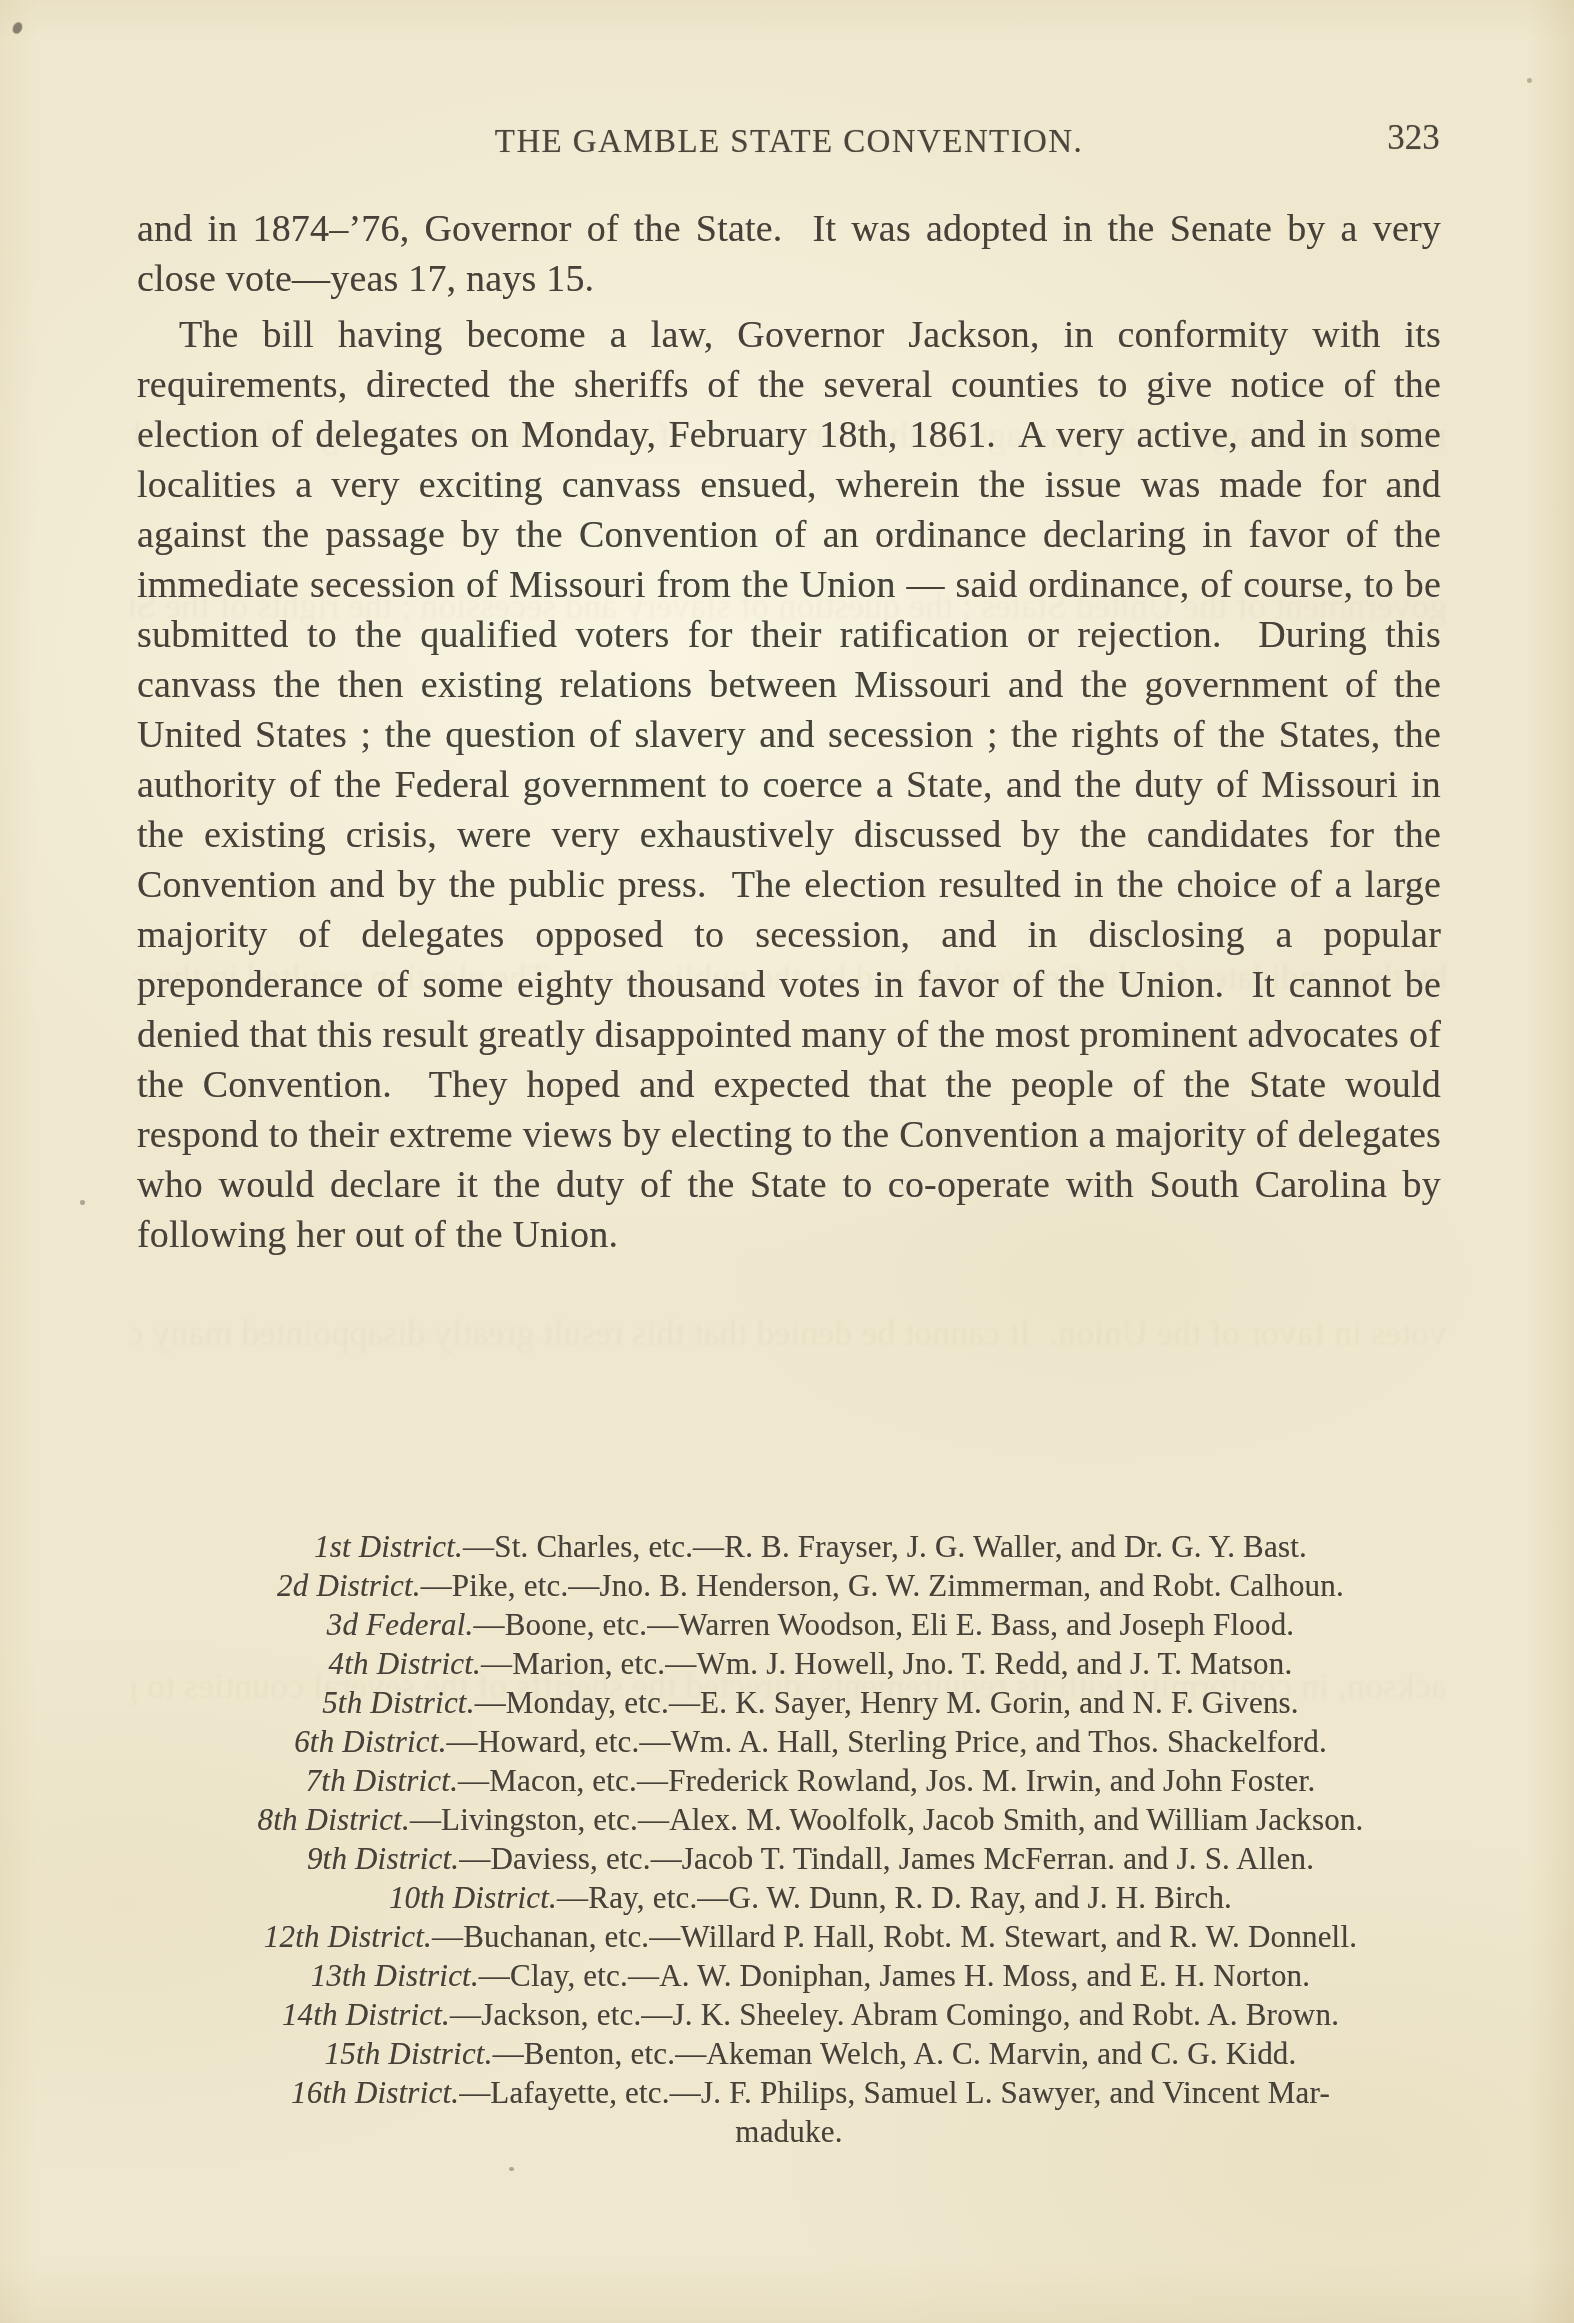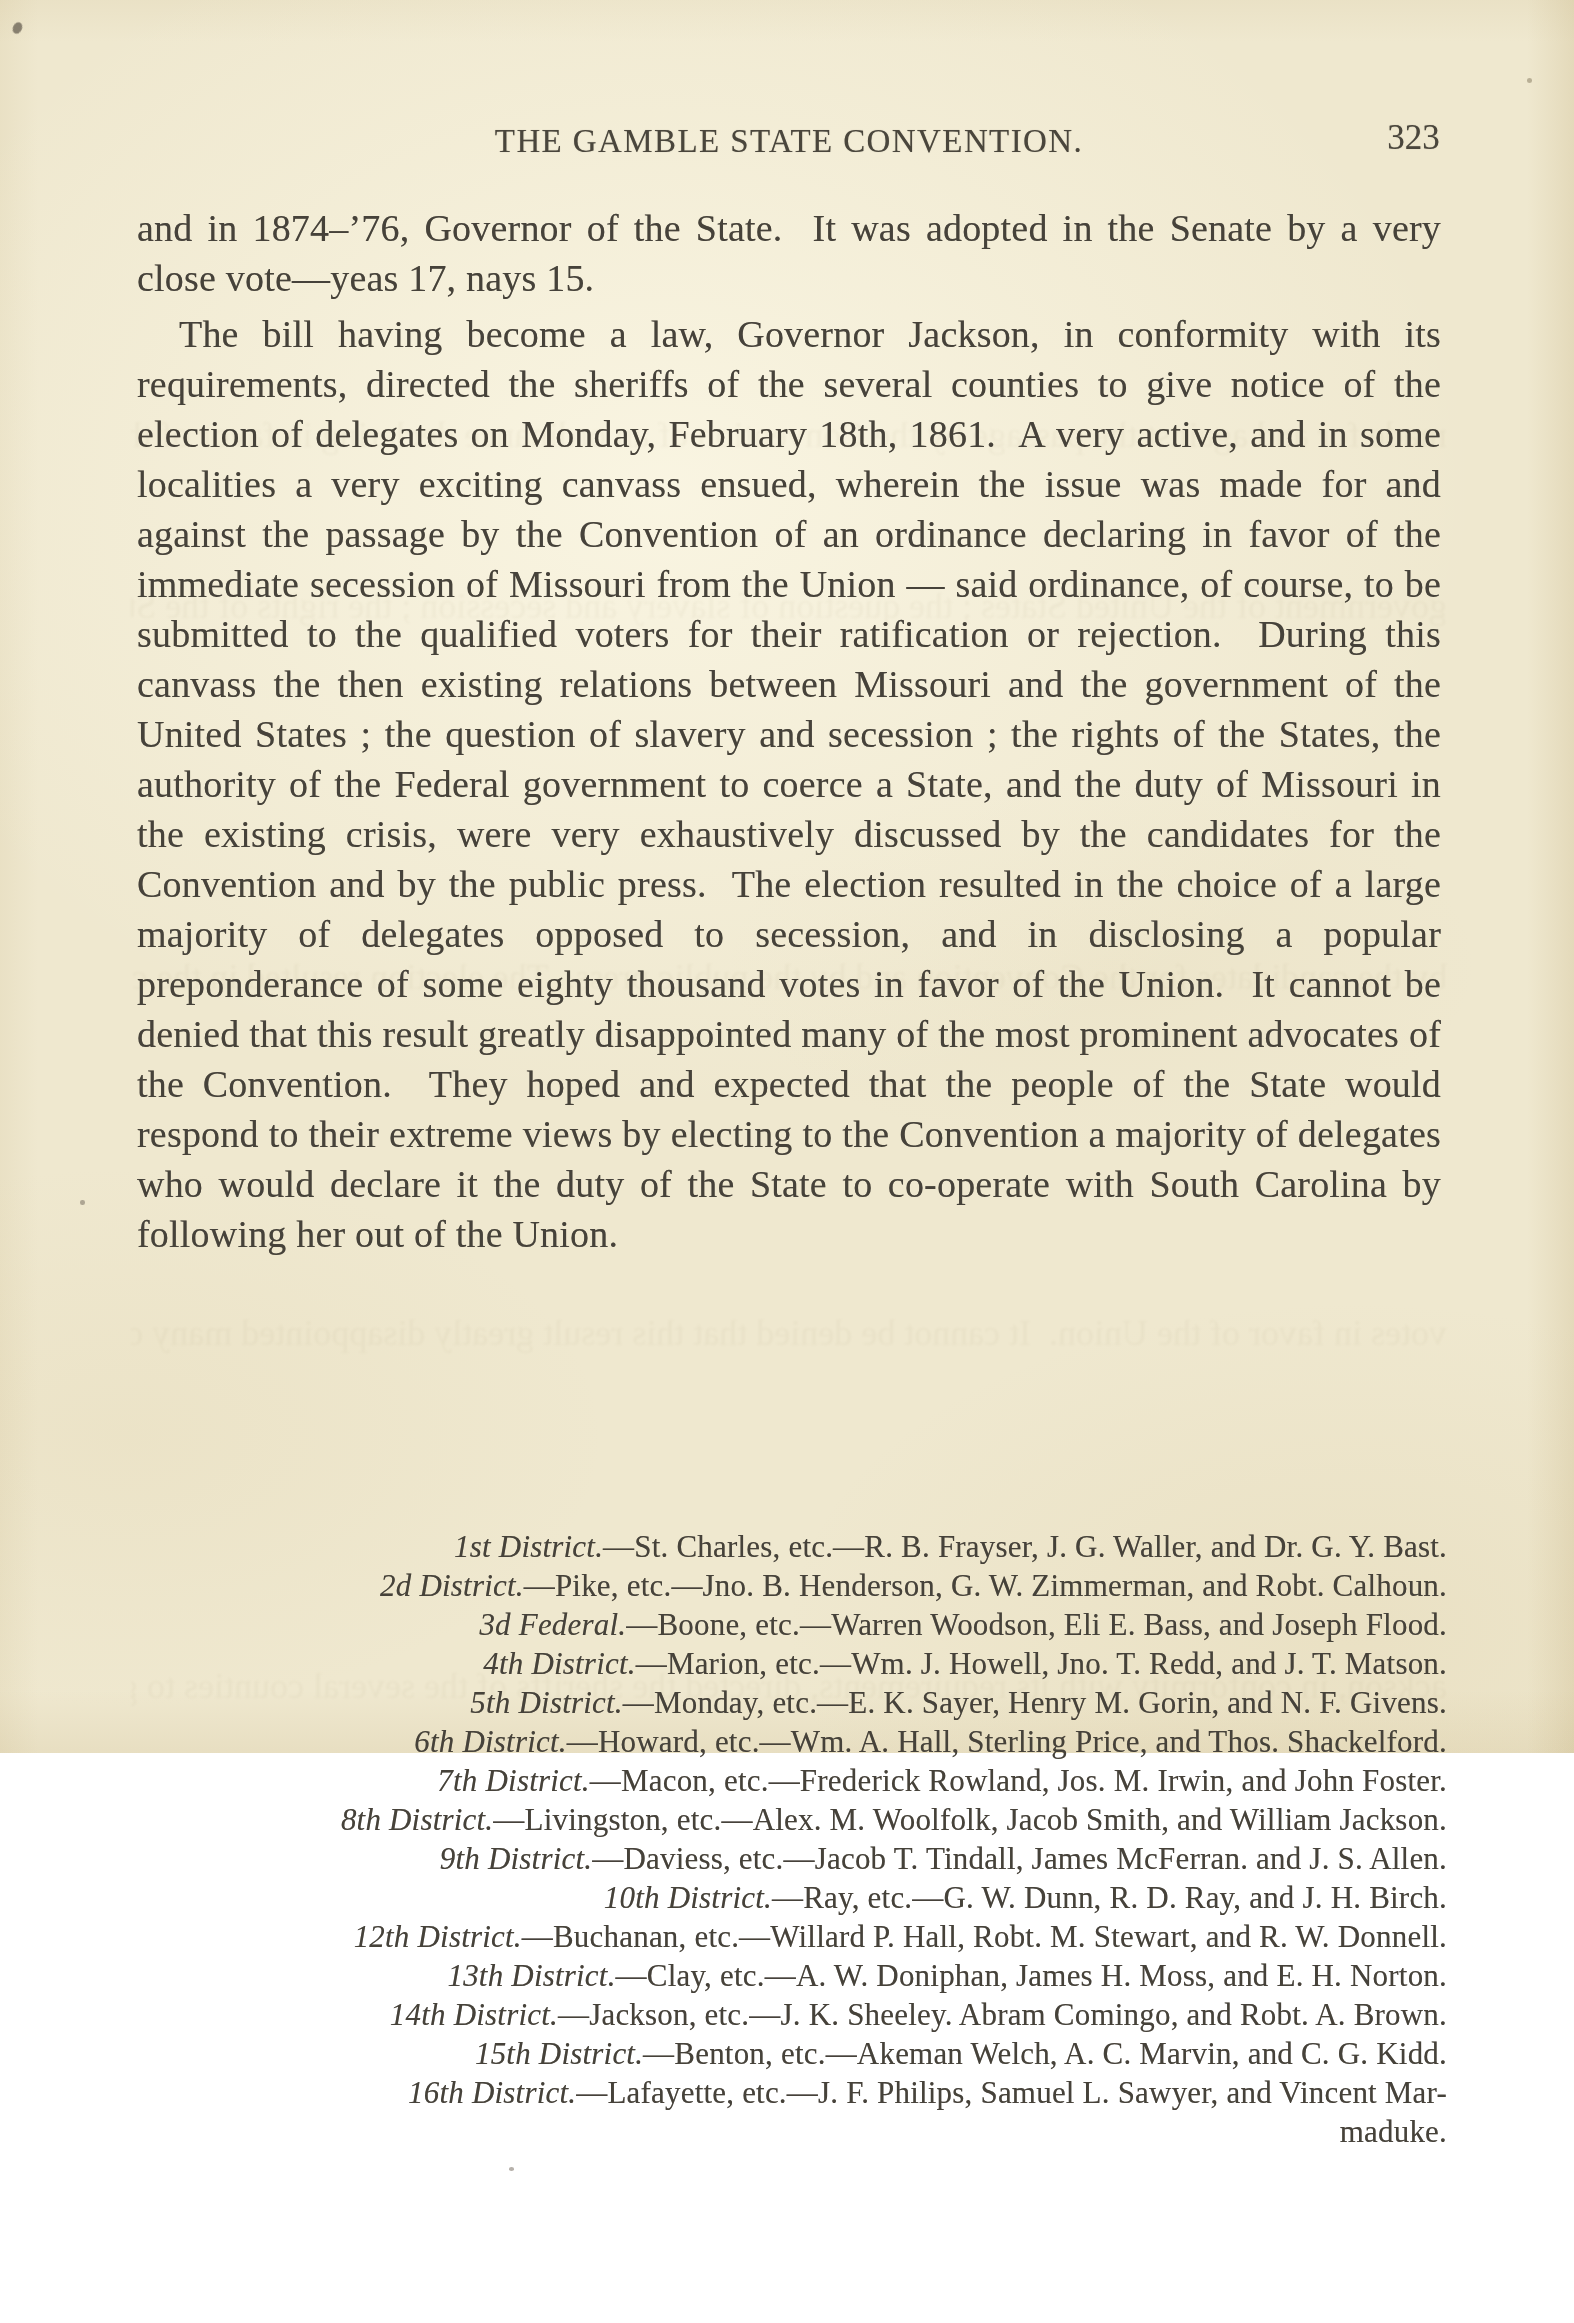--- a/index.html
+++ b/index.html
@@ -3,21 +3,21 @@
 <meta charset="utf-8">
 <style>
   html, body { margin: 0; padding: 0; }
   body {
     width: 1574px; height: 2323px;
     font-family: "Liberation Serif", "DejaVu Serif", serif;
     overflow: hidden;
   }
   .page {
     position: absolute; inset: 0;
-    width: 1574px; height: 1753px;
+    width: 1574px; height: 2323px;
     background:
       radial-gradient(ellipse 1131px 859px at 42% 28%, rgba(251,247,229,.85), rgba(251,247,229,0) 72%),
       linear-gradient(to left,  rgba(182,158,102,.20), rgba(182,158,102,0) 47px),
       linear-gradient(to right, rgba(182,158,102,.10), rgba(182,158,102,0) 38px),
       linear-gradient(to top,   rgba(182,158,102,.13), rgba(182,158,102,0) 63px),
       linear-gradient(to bottom,rgba(182,158,102,.09), rgba(182,158,102,0) 42px),
       radial-gradient(814px 470px at 86% 93%, rgba(206,186,136,.16), transparent 70%),
       radial-gradient(688px 389px at 8% 82%,  rgba(206,186,136,.11), transparent 70%),
       radial-gradient(543px 271px at 70% 55%, rgba(210,192,146,.08), transparent 70%),
       #efe8cf;
@@ -41,21 +41,21 @@
     text-align: justify; color: #46423a;
     text-shadow: 0 0 0.6px rgba(70,65,55,.45);
   }
   .para { margin: 6px; text-indent: 42px; }
   .para.no-indent { text-indent: 0; }
   .district-list {
     position: absolute; left: 131px; top: 1527px; width: 1316px;
     font-size: 31px; line-height: 39px; letter-spacing: 0.2px;
     color: #46423a; text-shadow: 0 0 0.5px rgba(70,65,55,.45);
   }
-  .district-row { text-indent: 43px; text-align: right; }
+  .district-row { text-indent: 43px; text-align: center; }
   .district-label { font-style: italic; }
   .ghost {
     position: absolute; left: 131px; width: 1316px; height: 47px;
     font-size: 36px; line-height: 47px; white-space: nowrap; overflow: hidden;
     transform: scaleX(-1); filter: blur(1.2px);
     color: #8a7c57; opacity: .055; pointer-events: none;
   }
   .speck { position: absolute; border-radius: 50%; pointer-events: none; }
   .speck-a { left: 12.7px;  top: 22px;   width: 9px; height: 11.8px; background: #5e564a; opacity: .7; filter: blur(0.5px); transform: rotate(25deg); }
   .speck-b { left: 1527px; top: 78px;  width: 5.4px;  height: 4.5px;  background: #8d8268; opacity: .55; filter: blur(0.4px); }

